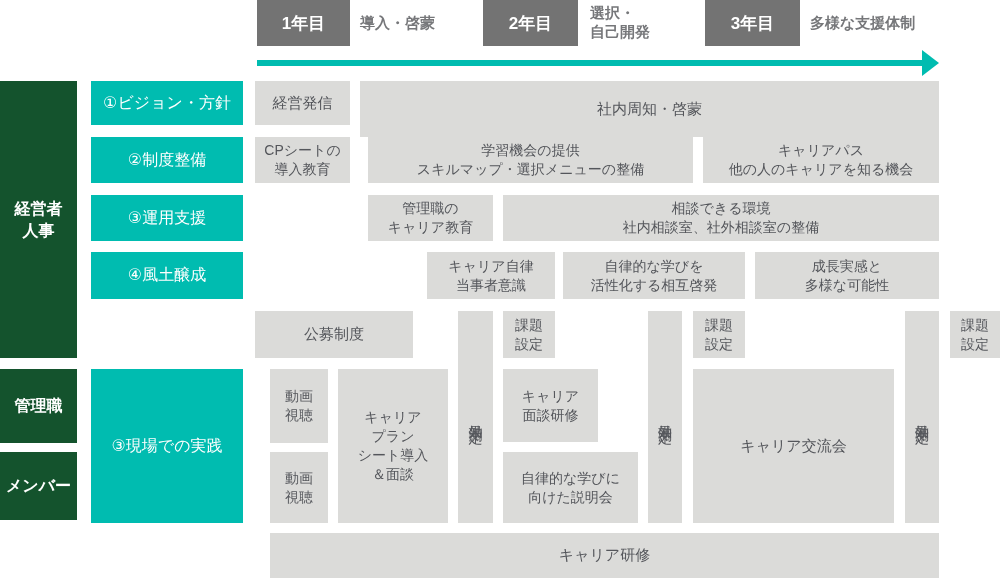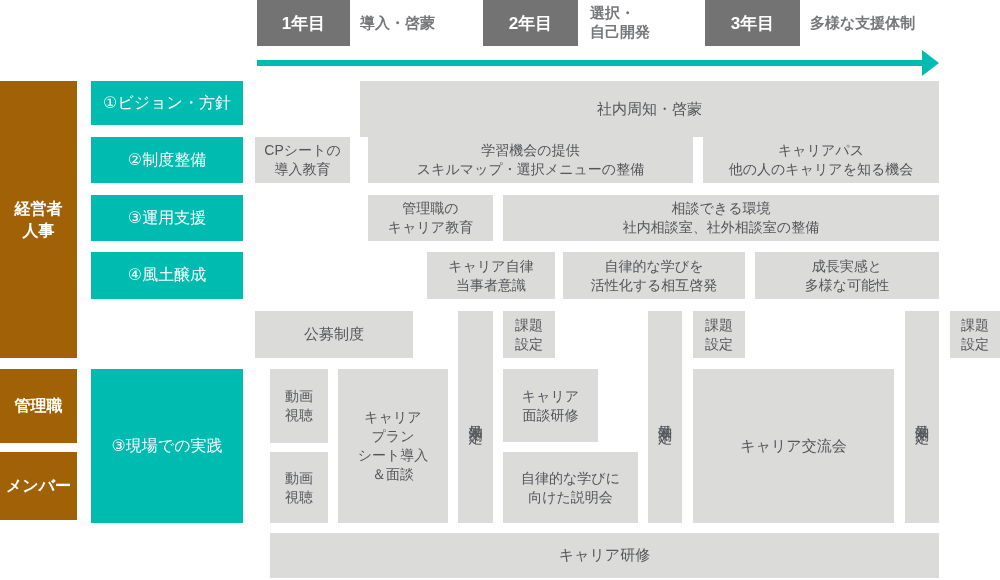--- a/index.html
+++ b/index.html
@@ -6,21 +6,21 @@
   #canvas{
     position:relative;width:1000px;height:580px;background:#ffffff;overflow:hidden;
     font-family:"Liberation Sans","DejaVu Sans",sans-serif;
   }
   .abs{position:absolute;box-sizing:border-box;}
   .flexc{display:flex;align-items:center;justify-content:center;text-align:center;}
   .year-box{background:#737373;color:#ffffff;font-weight:bold;font-size:17px;}
   .phase-label{color:#76777A;font-weight:bold;font-size:15px;line-height:1.25;white-space:pre-line;display:flex;align-items:center;text-align:left;}
   .arrow-line{background:#00BCB0;height:6px;}
   .arrow-head{width:0;height:0;border-left:17px solid #00BCB0;border-top:13px solid transparent;border-bottom:13px solid transparent;}
-  .aud-box{background:#a16207;color:#ffffff;font-weight:bold;font-size:16px;line-height:1.35;white-space:pre-line;}
+  .aud-box{background:#14532d;color:#ffffff;font-weight:bold;font-size:16px;line-height:1.35;white-space:pre-line;}
   .row-label{background:#00BCB0;color:#ffffff;font-weight:normal;font-size:16px;}
   .cell{background:#DBDBD9;color:#54565B;font-size:14px;font-weight:500;line-height:1.35;white-space:pre-line;}
   .cell-lg{font-size:15px;}
   .vtext{writing-mode:vertical-rl;text-orientation:upright;letter-spacing:2px;}
 </style>
 </head>
 <body>
 
 <div id="canvas">
 
@@ -41,20 +41,21 @@
 人事</div>
   <div class="abs flexc aud-box" style="left:0;top:369px;width:77px;height:74px;">管理職</div>
   <div class="abs flexc aud-box" style="left:0;top:452px;width:77px;height:68px;">メンバー</div>
 
   <div class="abs flexc row-label" style="left:91px;top:81px;width:152px;height:44px;">①ビジョン・方針</div>
   <div class="abs flexc row-label" style="left:91px;top:137px;width:152px;height:46px;">②制度整備</div>
   <div class="abs flexc row-label" style="left:91px;top:195px;width:152px;height:46px;">③運用支援</div>
   <div class="abs flexc row-label" style="left:91px;top:252px;width:152px;height:47px;">④風土醸成</div>
   <div class="abs flexc row-label" style="left:91px;top:369px;width:152px;height:154px;">③現場での実践</div>
 
+  <div class="abs flexc cell cell-lg" style="left:255px;top:81px;width:95px;height:44px;">経営発信</div>
   <div class="abs flexc cell cell-lg" style="left:360px;top:81px;width:579px;height:56px;">社内周知・啓蒙</div>
 
   <div class="abs flexc cell" style="left:255px;top:137px;width:95px;height:46px;">CPシートの
 導入教育</div>
   <div class="abs flexc cell" style="left:368px;top:137px;width:325px;height:46px;">学習機会の提供
 スキルマップ・選択メニューの整備</div>
   <div class="abs flexc cell" style="left:703px;top:137px;width:236px;height:46px;">キャリアパス
 他の人のキャリアを知る機会</div>
 
   <div class="abs flexc cell" style="left:368px;top:195px;width:125px;height:46px;">管理職の

